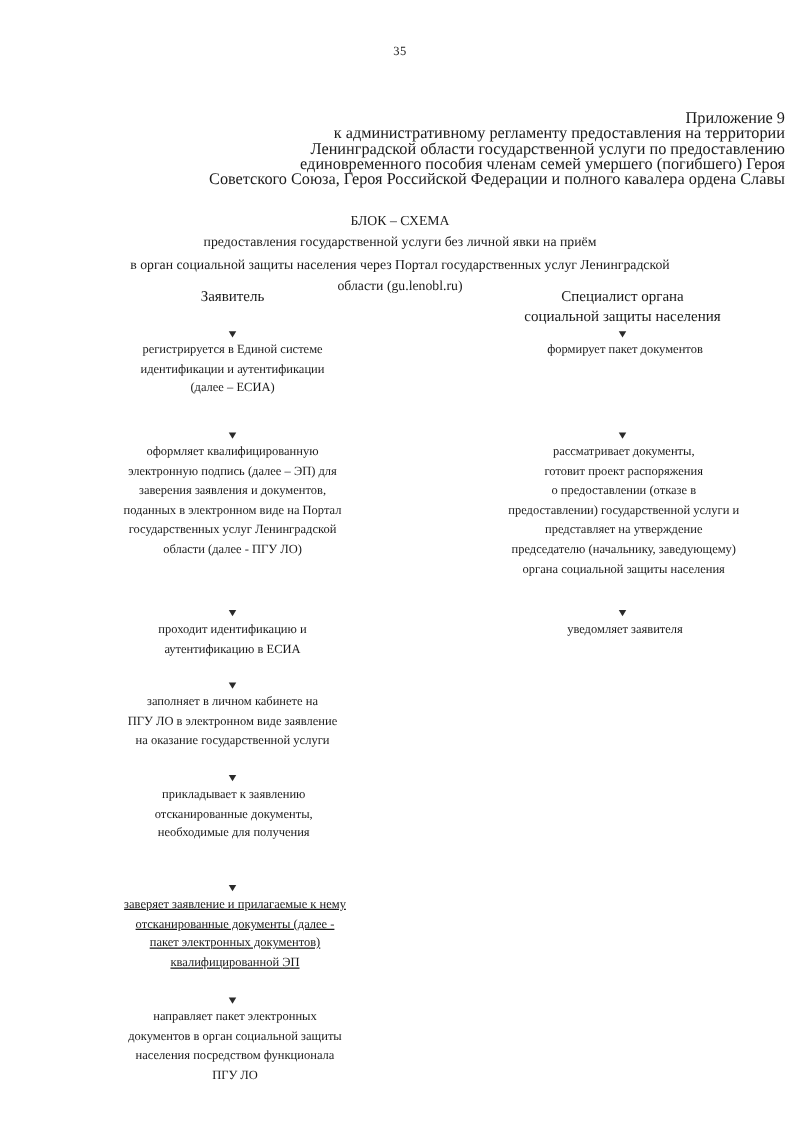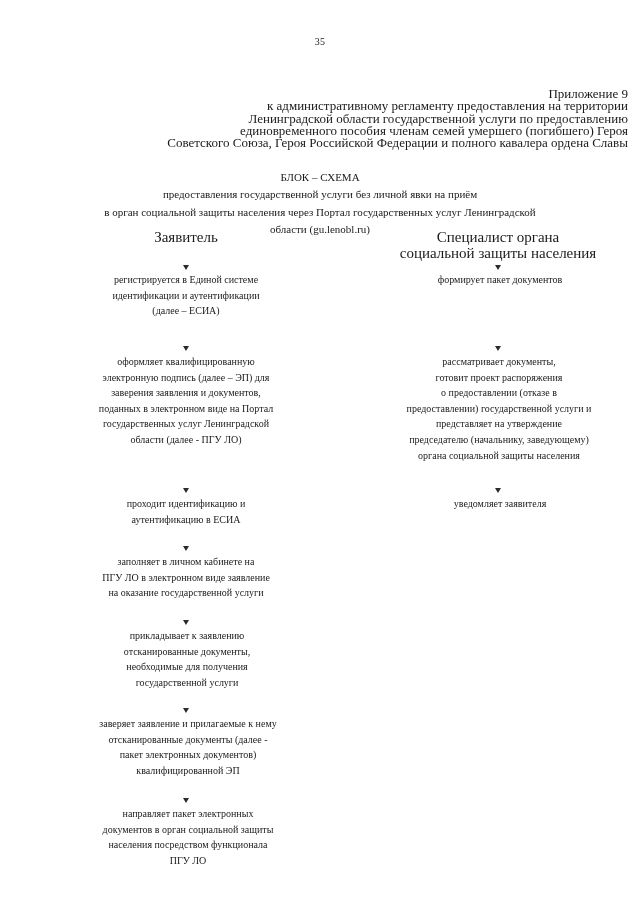--- a/index.html
+++ b/index.html
@@ -51,21 +51,21 @@
     text-align: center;
     font-size: 11px;
     line-height: 17.3px;
   }
   .title-block .ln { display: block; }
 
   
   .col-head {
     position: absolute;
     text-align: center;
-    font-size: 15px;
+    font-size: 12px;
     line-height: 15.5px;
   }
   .col-head.left  { top: 230px; left: 96px;  width: 180px; }
   .col-head.right { top: 230px; left: 398px; width: 200px; }
   .col-head .ln { display: block; }
 
   
   .blk {
     position: absolute;
     text-align: center;
@@ -73,21 +73,21 @@
     line-height: 15.6px;
   }
   .blk .ln { display: block; white-space: nowrap; }
 
   
   .blk.l1 { top: 272px; left: 56px;  width: 260px; }
   .blk.l2 { top: 354px; left: 46px;  width: 280px; }
   .blk.l3 { top: 496px; left: 56px;  width: 260px; }
   .blk.l4 { top: 554px; left: 46px;  width: 280px; }
   .blk.l5 { top: 628px; left: 52px;  width: 270px; }
-  .blk.l6 { top: 716px; left: 40px;  width: 296px; }
+  .blk.l6 { top: 716px; left: 40px;  width: 296px; text-decoration: underline; }
   .blk.l7 { top: 806px; left: 46px;  width: 284px; }
 
   
   .blk.r1 { top: 272px; left: 392px; width: 216px; }
   .blk.r2 { top: 354px; left: 368px; width: 262px; }
   .blk.r3 { top: 496px; left: 398px; width: 204px; }
 
   
   .arrow {
     position: absolute;
@@ -222,21 +222,20 @@
   <div class="blk l4">
     <span class="ln">заполняет в личном кабинете на</span>
     <span class="ln">ПГУ ЛО в электронном виде заявление</span>
     <span class="ln">на оказание государственной услуги</span>
   </div>
 
   <div class="blk l5">
     <span class="ln">прикладывает  к заявлению</span>
     <span class="ln">отсканированные документы,</span>
     <span class="ln">необходимые для получения</span>
-    <span class="ln">государственной услуги</span>
   </div>
 
   <div class="blk l6">
     <span class="ln">заверяет заявление и прилагаемые к нему</span>
     <span class="ln">отсканированные документы (далее -</span>
     <span class="ln">пакет электронных документов)</span>
     <span class="ln">квалифицированной ЭП</span>
   </div>
 
   <div class="blk l7">

